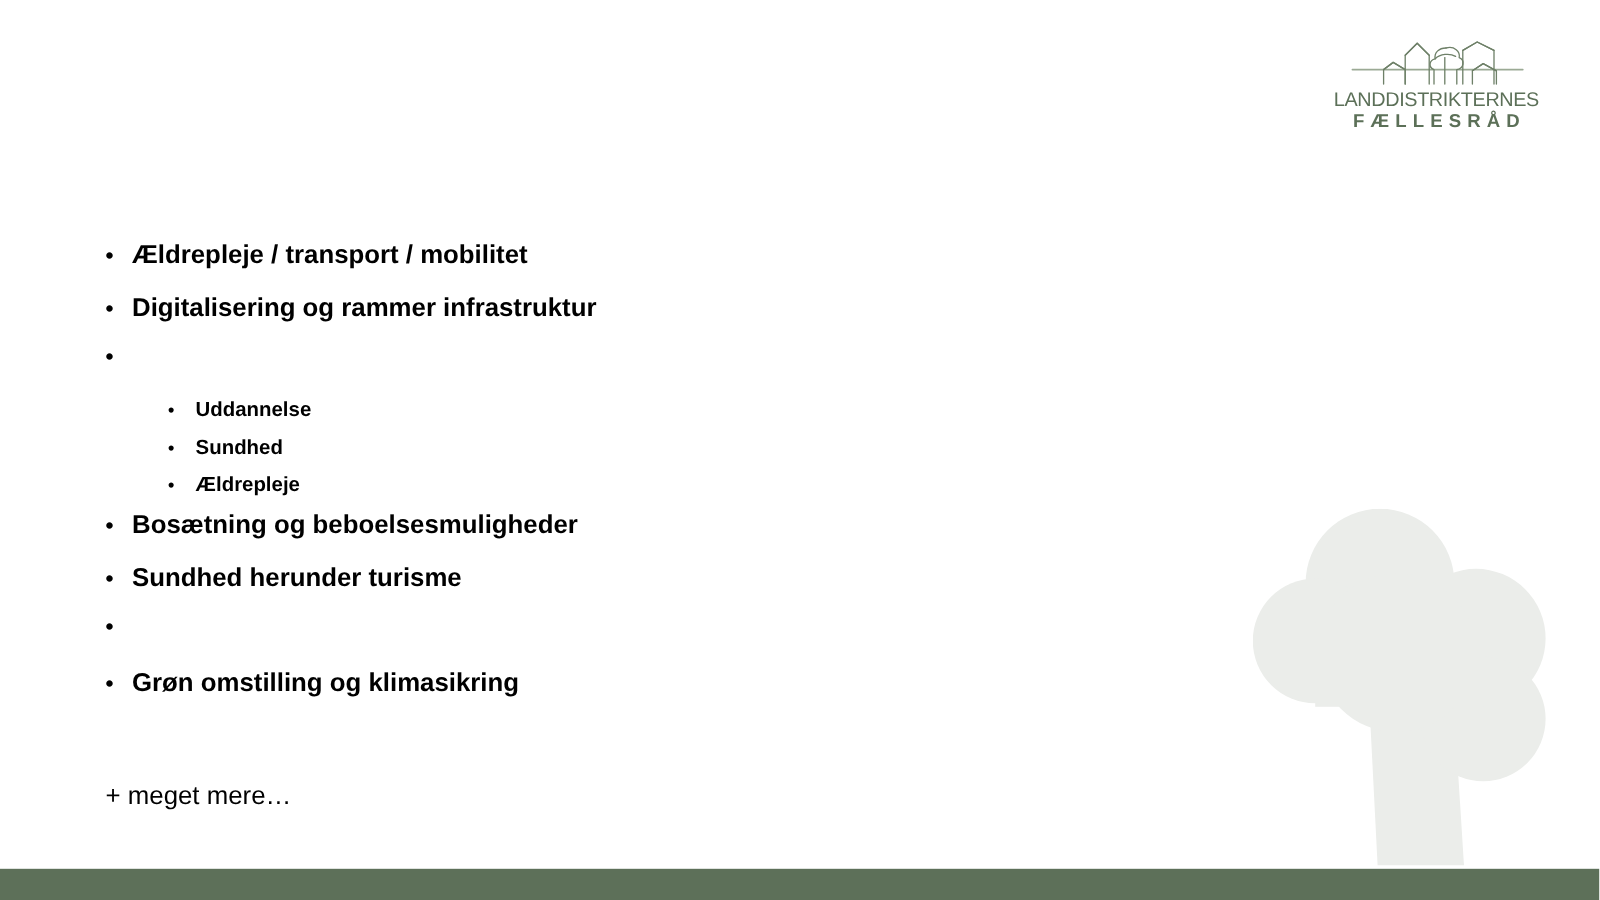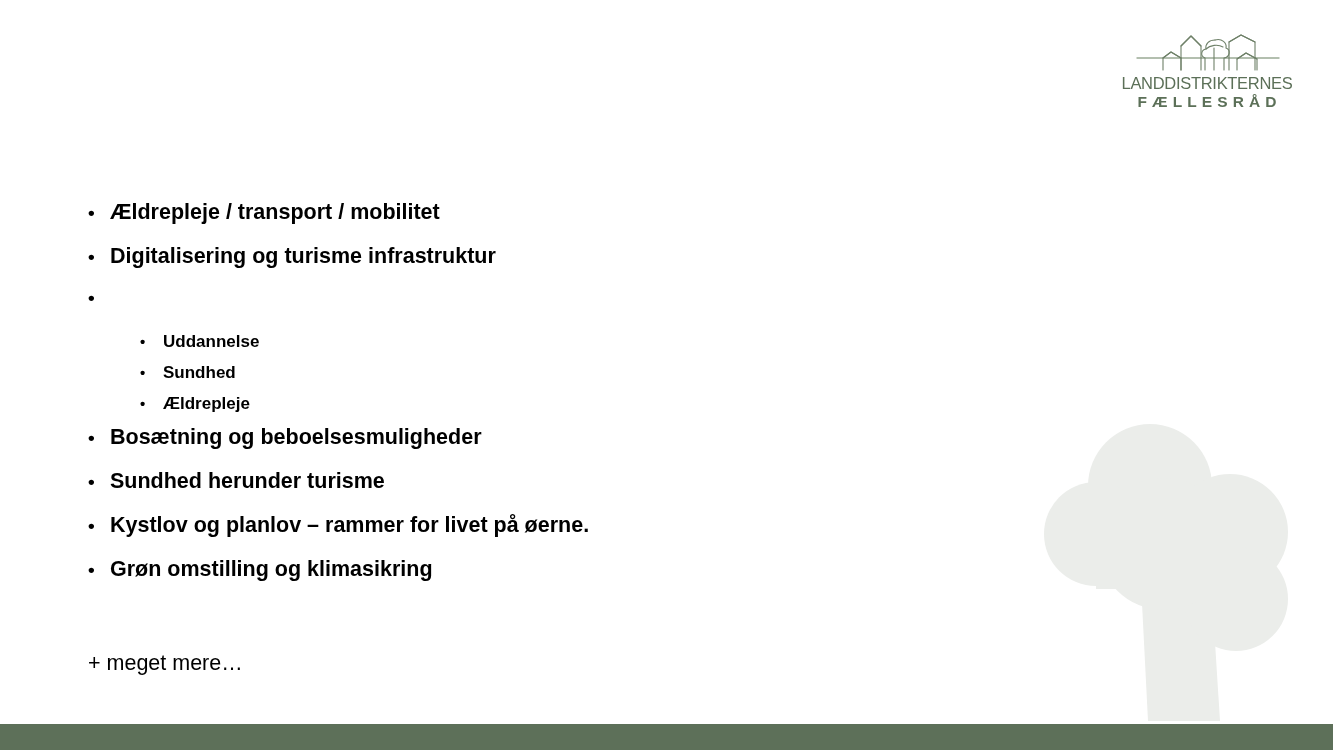--- a/index.html
+++ b/index.html
@@ -31,21 +31,21 @@
   }
   .tree-decoration svg {
     display: block;
     width: 100%;
     height: 100%;
   }
 
   
   .logo {
     position: absolute;
-    right: 38px;
+    right: 48px;
     top: 28px;
     width: 176px;
     z-index: 3;
     text-align: center;
   }
   .logo-mark {
     width: 176px;
     height: 46px;
     display: block;
   }
@@ -196,21 +196,21 @@
   </div>
 
 
   <div class="body-content" id="bullet-list">
       <div class="bullet-row level-1">
         <span class="bullet-marker">•</span>
         <span class="bullet-text">Ældrepleje / transport / mobilitet</span>
       </div>
       <div class="bullet-row level-1">
         <span class="bullet-marker">•</span>
-        <span class="bullet-text">Digitalisering og turisme infrastruktur</span>
+        <span class="bullet-text">Digitalisering og rammer infrastruktur</span>
       </div>
       <div class="bullet-row level-1">
         <span class="bullet-marker">•</span>
       </div>
       <div class="bullet-row level-2">
         <span class="bullet-marker">•</span>
         <span class="bullet-text">Uddannelse</span>
       </div>
       <div class="bullet-row level-2">
         <span class="bullet-marker">•</span>
@@ -223,21 +223,20 @@
       <div class="bullet-row level-1">
         <span class="bullet-marker">•</span>
         <span class="bullet-text">Bosætning og beboelsesmuligheder</span>
       </div>
       <div class="bullet-row level-1">
         <span class="bullet-marker">•</span>
         <span class="bullet-text">Sundhed herunder turisme</span>
       </div>
       <div class="bullet-row level-1">
         <span class="bullet-marker">•</span>
-        <span class="bullet-text">Kystlov og planlov – rammer for livet på øerne.</span>
       </div>
       <div class="bullet-row level-1">
         <span class="bullet-marker">•</span>
         <span class="bullet-text">Grøn omstilling og klimasikring</span>
       </div>
     </div>
 
   <div class="closing-note">+ meget mere…</div>
 
   <div class="footer-bar"></div>

